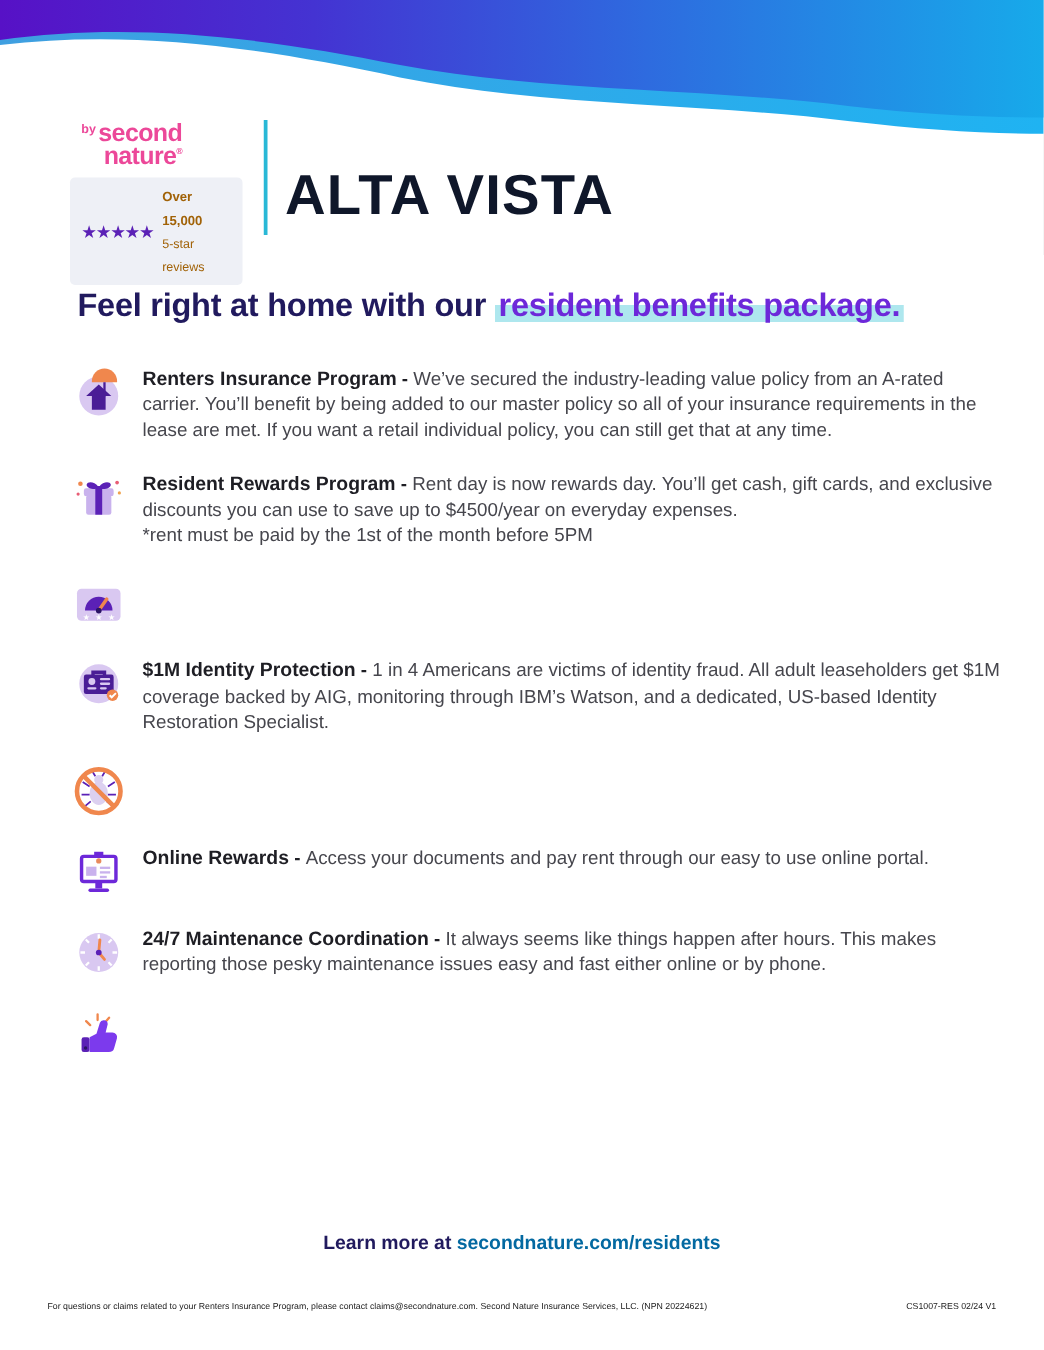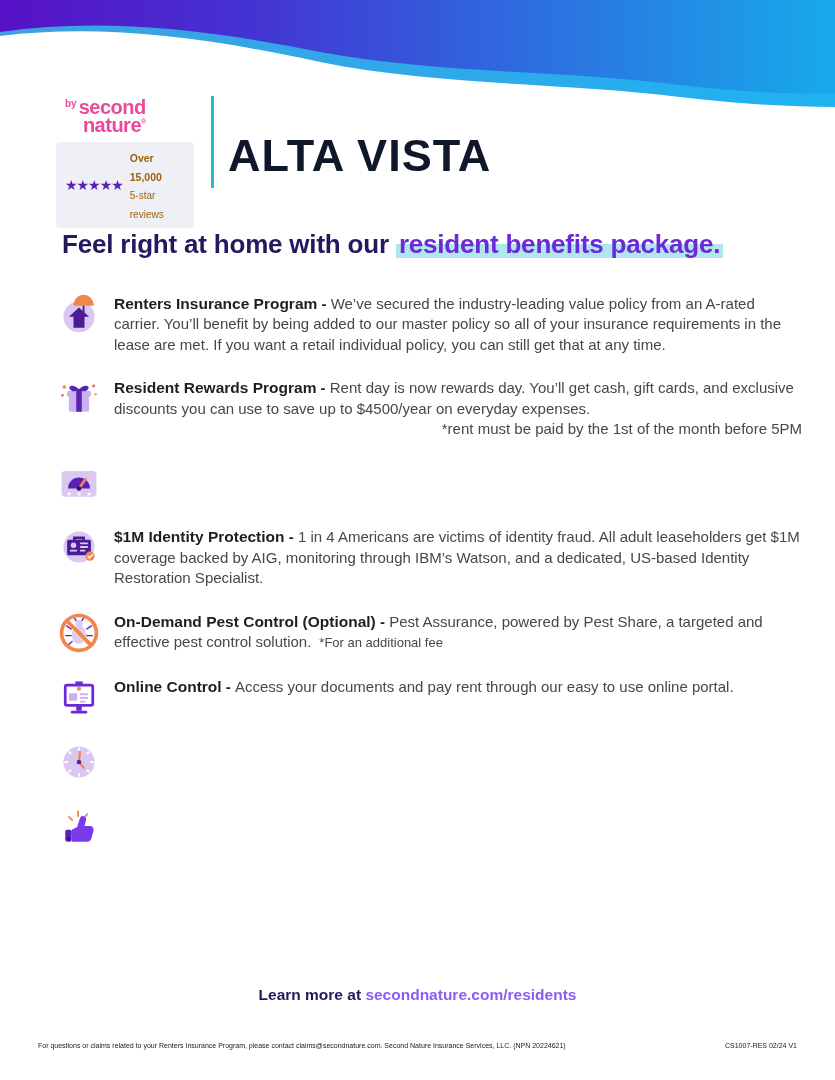--- a/index.html
+++ b/index.html
@@ -45,28 +45,28 @@
 
   
   .benefits { position:absolute; left:57px; top:279px; width:745px;margin-top:13px; }
   .benefit { display:flex; align-items:flex-start; gap:13px; margin-bottom:21px; }
   .benefit .bicon { flex:0 0 44px; width:44px; height:44px; }
   .benefit .bicon svg { width:44px; height:44px; display:block; }
   .btext { font-size:15px; line-height:1.36; color:#46464d; padding-top:1px; }
   .btext strong { font-size:15.5px; font-weight:bold; color:#1e1e24; }
   .sep { white-space:pre; font-weight:bold; color:#1e1e24; }
   .note { font-size:13px; margin-left:8px; }
-  .footnote { display:block;text-align:right; }
+  .footnote { display:block; }
 
   
   .learn-more {
     position:absolute; left:0; top:986px; width:100%; text-align:center;
     font-size:15.5px; color:#211a5e; font-weight:600;
   }
-  .learn-more a { color:#8b5cf6; font-weight:800; text-decoration:none; }
+  .learn-more a { color:#0369a1; font-weight:800; text-decoration:none; }
   .fine-print {
     position:absolute; left:38px; top:1042px; width:600px;
     font-size:7px; color:#1a1a1a;
   }
   .doc-code {
     position:absolute; right:38px; top:1042px;
     font-size:7px; color:#1a1a1a; text-align:right;
   }
 </style>
 </head>
@@ -178,38 +178,37 @@
         <svg viewBox="0 0 48 48">
           <ellipse cx="24" cy="27" rx="8" ry="10" fill="#dcd0f0"></ellipse>
           <circle cx="24" cy="15" r="4" fill="#dcd0f0"></circle>
           <g stroke="#5b21b6" stroke-width="1.5" fill="none">
             <path d="M16 21 L10 17 M16 28 L9 28 M17 34 L11 39 M32 21 L38 17 M32 28 L39 28 M31 34 L37 39 M21 12 L18 7 M27 12 L30 7"></path>
           </g>
           <circle cx="24" cy="25" r="19" fill="none" stroke="#f0874d" stroke-width="4"></circle>
           <line x1="11" y1="12" x2="37" y2="38" stroke="#f0874d" stroke-width="4"></line>
         </svg>
       </span>
-      <p class="btext"><strong>On-Demand Pest Control (Optional)</strong><span class="sep"> - </span><span>Pest Assurance, powered by Pest Share, a targeted and effective pest control solution.</span><span class="note">*For an additional fee</span></p>
     </div>
 
     <div class="benefit">
       <span class="bicon">
         <svg viewBox="0 0 48 48">
           <rect x="20" y="7" width="8" height="4" fill="#6d28d9"></rect>
           <rect x="9" y="11" width="30" height="22" rx="2" fill="none" stroke="#6d28d9" stroke-width="3"></rect>
           <circle cx="24" cy="15" r="2.3" fill="#e88a5d"></circle>
           <rect x="13" y="20" width="9" height="8" fill="#c9b2ed"></rect>
           <rect x="25" y="20" width="9" height="2" fill="#c9b2ed"></rect>
           <rect x="25" y="24" width="9" height="2" fill="#c9b2ed"></rect>
           <rect x="25" y="28" width="6" height="2" fill="#c9b2ed"></rect>
           <rect x="21" y="33" width="6" height="6" fill="#6d28d9"></rect>
           <rect x="15" y="39" width="18" height="3" rx="1.5" fill="#6d28d9"></rect>
         </svg>
       </span>
-      <p class="btext"><strong>Online Control</strong><span class="sep"> - </span><span>Access your documents and pay rent through our easy to use online portal.</span></p>
+      <p class="btext"><strong>Online Rewards</strong><span class="sep"> - </span><span>Access your documents and pay rent through our easy to use online portal.</span></p>
     </div>
 
     <div class="benefit">
       <span class="bicon">
         <svg viewBox="0 0 48 48">
           <circle cx="24" cy="24" r="17" fill="#d9c8f1"></circle>
           <g stroke="#ffffff" stroke-width="2">
             <line x1="24" y1="8" x2="24" y2="12"></line>
               <line x1="24" y1="36" x2="24" y2="40"></line>
             <line x1="8" y1="24" x2="12" y2="24"></line>
@@ -217,20 +216,21 @@
             <line x1="12.7" y1="12.7" x2="15.5" y2="15.5"></line>
               <line x1="32.5" y1="32.5" x2="35.3" y2="35.3"></line>
             <line x1="12.7" y1="35.3" x2="15.5" y2="32.5"></line>
               <line x1="32.5" y1="15.5" x2="35.3" y2="12.7"></line>
           </g>
           <line x1="24" y1="24" x2="25" y2="13" stroke="#f0874d" stroke-width="2.5" stroke-linecap="round"></line>
           <line x1="24" y1="24" x2="29" y2="30" stroke="#f0874d" stroke-width="2.5" stroke-linecap="round"></line>
           <circle cx="24" cy="24" r="2.5" fill="#5b21b6"></circle>
         </svg>
       </span>
+      <p class="btext"><strong>24/7 Maintenance Coordination</strong><span class="sep"> - </span><span>It always seems like things happen after hours. This makes reporting those pesky maintenance issues easy and fast either online or by phone.</span></p>
     </div>
 
     <div class="benefit">
       <span class="bicon">
         <svg viewBox="0 0 48 48">
           <g stroke="#f0874d" stroke-width="2" stroke-linecap="round">
             <path d="M13 13 l3.5 3.5 M23 7 v5 M33 10 l-3 3.5"></path>
           </g>
           <rect x="9" y="27" width="7" height="13" rx="2" fill="#5b21b6"></rect>
           <path d="M16 40 V27 l6-3 3-9.5 a3.5 3.5 0 0 1 6.8 1.3 L30 23 h6 a4 4 0 0 1 3.9 4.9 L37.6 36 a5 5 0 0 1-4.9 4 H16 Z" fill="#7c3aed"></path>

